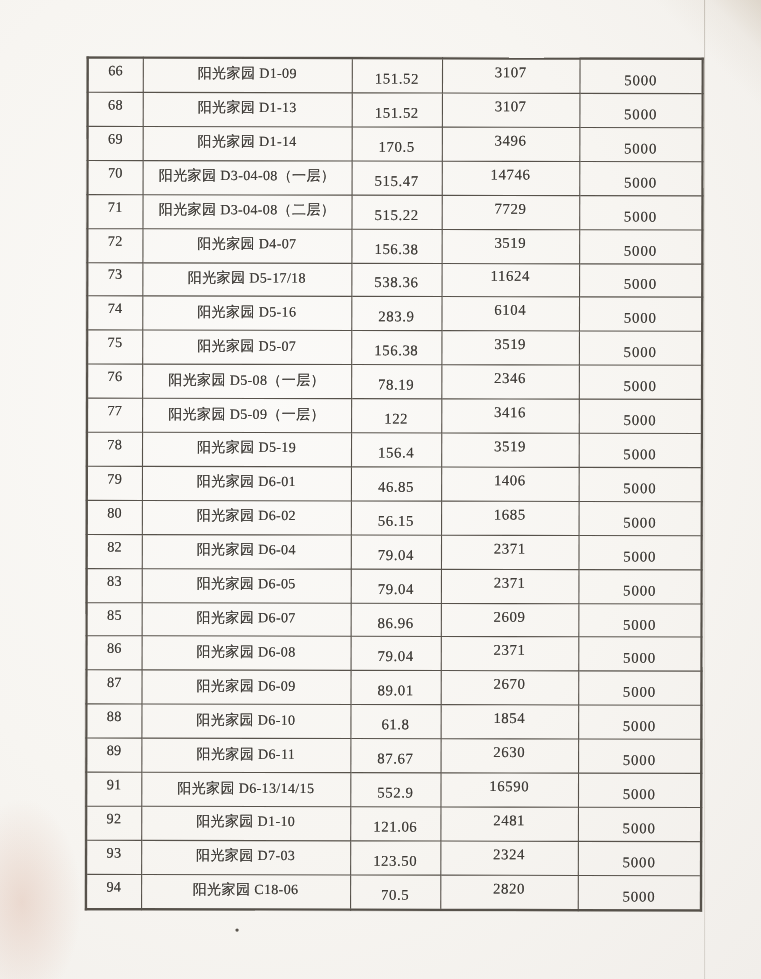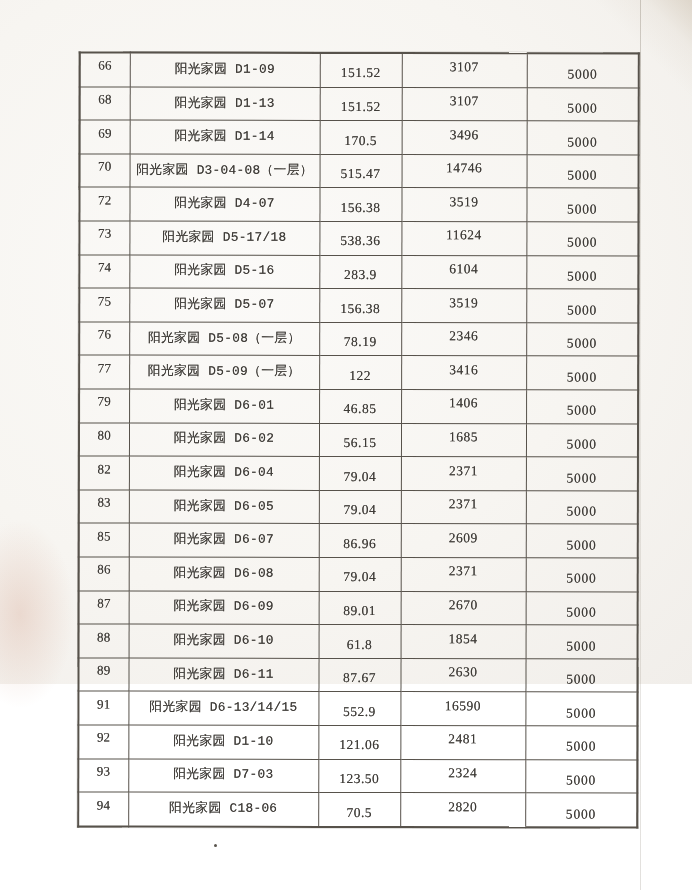--- a/index.html
+++ b/index.html
@@ -7,21 +7,21 @@
     padding: 0;
     width: 692px;
     height: 890px;
     overflow: hidden;
     font-family: "Liberation Serif", "DejaVu Serif", serif;
   }
   .page {
     position: absolute;
     inset: 0;
     width: 692px;
-    height: 684px;
+    height: 890px;
     background:
       radial-gradient(ellipse at 35% 40%, #fbfaf8 0%, #f7f5f1 55%, #f1eeea 100%);
   }
   
   .shade-top-right {
     position: absolute;
     top: 0; right: 0;
     width: 110px; height: 110px;
     background: linear-gradient(225deg, rgba(196,182,162,0.45) 0%, rgba(196,182,162,0.12) 22%, rgba(196,182,162,0) 45%);
     pointer-events: none;
@@ -77,21 +77,21 @@
     overflow: hidden;
     height: 26.75px;
   }
   td span {
     display: inline-block;
     position: relative;
     text-shadow: 0 0 0.5px rgba(63,60,56,0.75);
   }
   
   td.c0 span { top: -4px; font-size: 13px; letter-spacing: 0.2px; }
-  td.c1 span { top: -1px; font-size: 12.8px; letter-spacing: 0.3px; font-family: Liberation Mono, monospace; }
+  td.c1 span { top: -1px; font-size: 12.8px; letter-spacing: 0.3px; }
   td.c2 span { top: 3px; }
   td.c3 span { top: -3px; }
   td.c4 span { top: 4px; letter-spacing: 0.8px; }
 </style>
 </head>
 <body>
 
 <div class="page">
 
   <div class="page-edge-line"></div>
@@ -130,20 +130,27 @@
       <td class="c4"><span>5000</span></td>
     </tr>
         <tr>
       <td class="c0"><span>70</span></td>
       <td class="c1"><span>阳光家园 D3-04-08（一层）</span></td>
       <td class="c2"><span>515.47</span></td>
       <td class="c3"><span>14746</span></td>
       <td class="c4"><span>5000</span></td>
     </tr>
         <tr>
+      <td class="c0"><span>71</span></td>
+      <td class="c1"><span>阳光家园 D3-04-08（二层）</span></td>
+      <td class="c2"><span>515.22</span></td>
+      <td class="c3"><span>7729</span></td>
+      <td class="c4"><span>5000</span></td>
+    </tr>
+        <tr>
       <td class="c0"><span>72</span></td>
       <td class="c1"><span>阳光家园 D4-07</span></td>
       <td class="c2"><span>156.38</span></td>
       <td class="c3"><span>3519</span></td>
       <td class="c4"><span>5000</span></td>
     </tr>
         <tr>
       <td class="c0"><span>73</span></td>
       <td class="c1"><span>阳光家园 D5-17/18</span></td>
       <td class="c2"><span>538.36</span></td>
@@ -172,20 +179,27 @@
       <td class="c4"><span>5000</span></td>
     </tr>
         <tr>
       <td class="c0"><span>77</span></td>
       <td class="c1"><span>阳光家园 D5-09（一层）</span></td>
       <td class="c2"><span>122</span></td>
       <td class="c3"><span>3416</span></td>
       <td class="c4"><span>5000</span></td>
     </tr>
         <tr>
+      <td class="c0"><span>78</span></td>
+      <td class="c1"><span>阳光家园 D5-19</span></td>
+      <td class="c2"><span>156.4</span></td>
+      <td class="c3"><span>3519</span></td>
+      <td class="c4"><span>5000</span></td>
+    </tr>
+        <tr>
       <td class="c0"><span>79</span></td>
       <td class="c1"><span>阳光家园 D6-01</span></td>
       <td class="c2"><span>46.85</span></td>
       <td class="c3"><span>1406</span></td>
       <td class="c4"><span>5000</span></td>
     </tr>
         <tr>
       <td class="c0"><span>80</span></td>
       <td class="c1"><span>阳光家园 D6-02</span></td>
       <td class="c2"><span>56.15</span></td>

